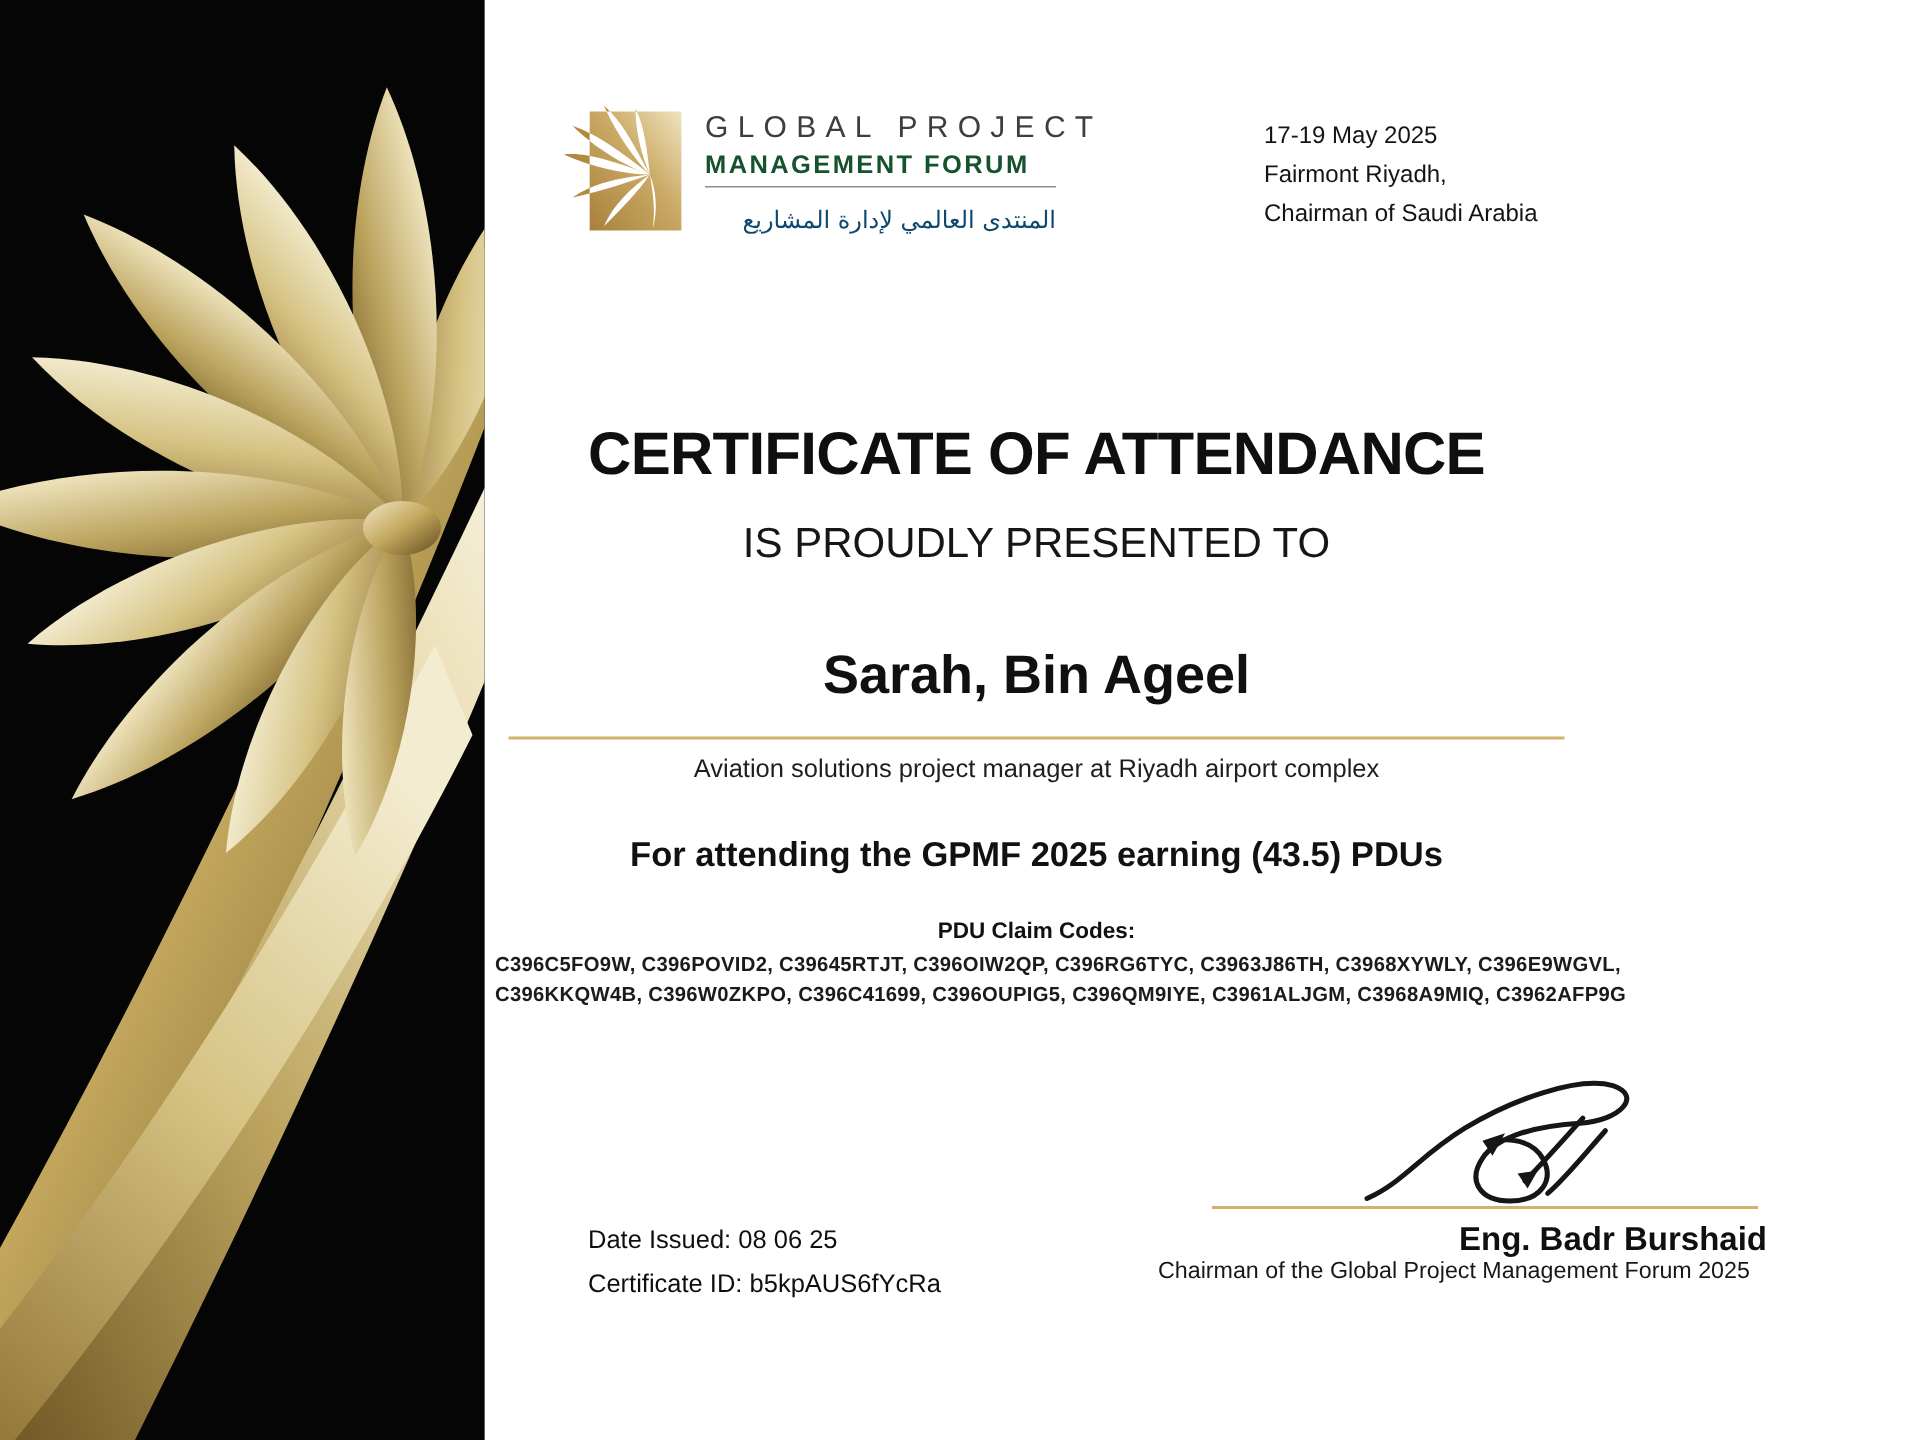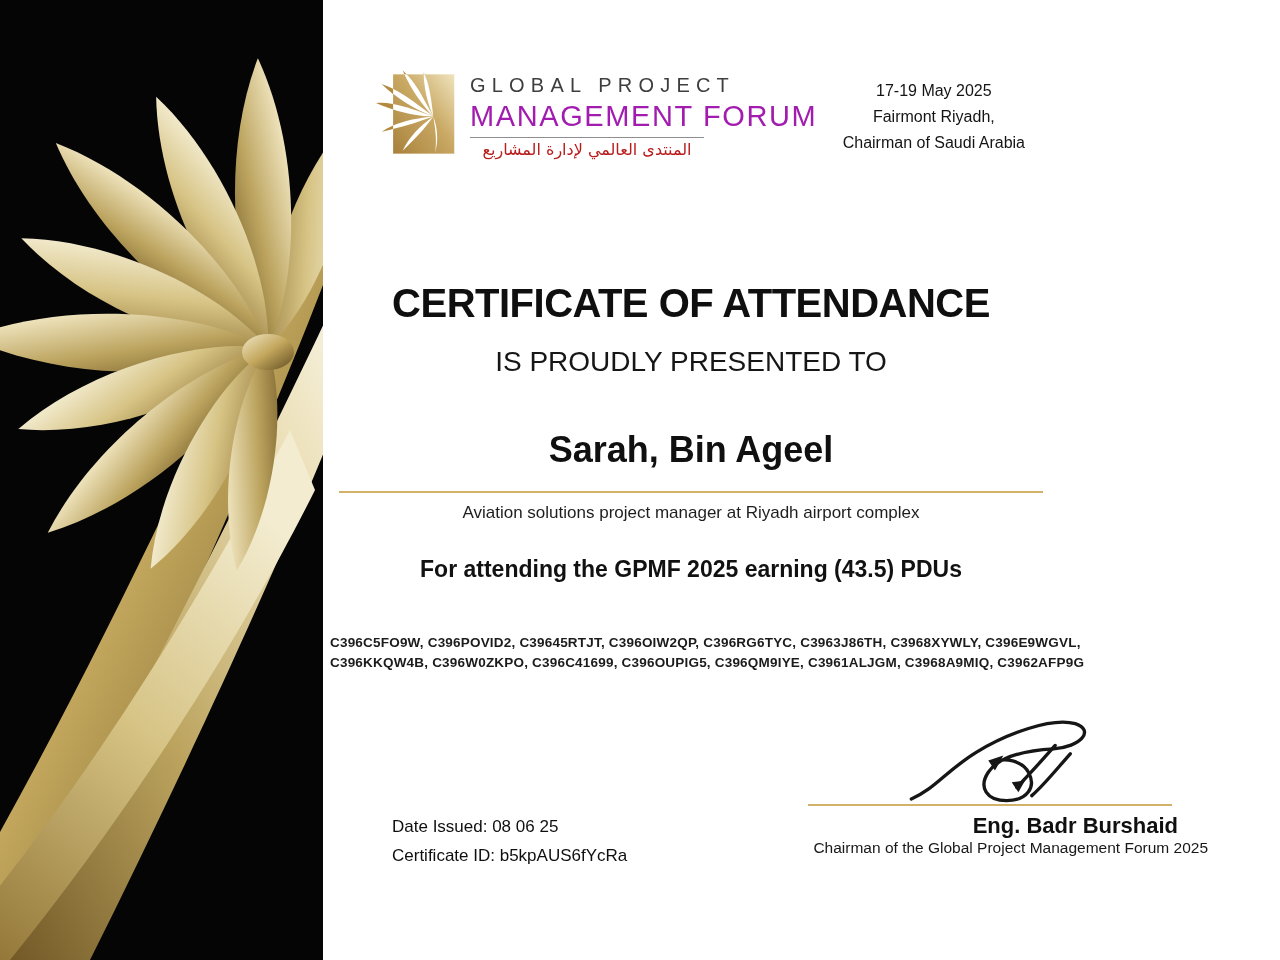--- a/index.html
+++ b/index.html
@@ -22,34 +22,34 @@
 
   
   .logo-row { position: absolute; left: 374px; top: 68px; display: flex; }
   .logo-icon { width: 86px; height: 92px; }
   .logo-text { margin-left: 10px; padding-top: 6px; }
   .logo-line1 {
     font-size: 20px; letter-spacing: 6.2px; color: #3e3e3e;
     white-space: nowrap; font-weight: 400;
   }
   .logo-line2 {
-    font-size: 29px; letter-spacing: 1.6px; color: #a21caf;
-    white-space: nowrap; font-weight: 400; margin-top: 3px;
+    font-size: 17px; letter-spacing: 1.6px; color: #14532d;
+    white-space: nowrap; font-weight: 700; margin-top: 3px;
   }
   .logo-divider { width: 234px; height: 1px; background: #8f8f8f; margin-top: 4px; }
   .logo-arabic {
     font-family: "DejaVu Sans", sans-serif;
-    direction: rtl; width: 234px; text-align: center;
-    font-size: 16px; color: #b91c1c; margin-top: 2px; white-space: nowrap;
+    direction: rtl; width: 234px; text-align: right;
+    font-size: 16px; color: #0c4a6e; margin-top: 12px; white-space: nowrap;
   }
 
   
   .event-info {
     position: absolute; right: 67px; top: 78px;
-    text-align: center; font-size: 16px; line-height: 26px; color: #141414;
+    text-align: left; font-size: 16px; line-height: 26px; color: #141414;
   }
 
   
   .main-col { position: absolute; left: 330px; right: 40px; top: 0; bottom: 0; }
   .main-col > div { position: absolute; left: 0; right: 0; text-align: center; }
 
   .cert-title {
     top: 281px; font-size: 40px; font-weight: 800; color: #0f0f0f;
     letter-spacing: -0.5px; white-space: nowrap;
   }
@@ -67,21 +67,21 @@
     letter-spacing: 0.2px; white-space: nowrap;
   }
   .pdu-line1 { top: 635px; }
   .pdu-line2 { top: 655px; }
 
   
   .signature-block { position: absolute; left: 802px; width: 376px; top: 0; }
   .signature-svg { position: absolute; left: 88px; top: 712px; width: 220px; height: 92px; }
   .sig-divider { position: absolute; left: 6px; top: 804px; width: 364px; height: 2px; background: #d2b269; }
   .sig-name { position: absolute; left: 0; right: 0; top: 813px; text-align: right; font-size: 22px; font-weight: 700; color: #101010; }
-  .sig-title { position: absolute; left: -30px; right: -30px; top: 839px; text-align: right; font-size: 15.5px; color: #181818; white-space: nowrap; }
+  .sig-title { position: absolute; left: -30px; right: -30px; top: 839px; text-align: left; font-size: 15.5px; color: #181818; white-space: nowrap; }
 
   
   .issued-block { position: absolute; left: 392px; top: 812px; font-size: 17px; line-height: 29px; color: #0f0f0f; }
 </style>
 </head>
 <body>
 
 <div class="page">
 
   <div class="art-panel">
@@ -166,20 +166,21 @@
     <div>Chairman of Saudi Arabia</div>
   </div>
 
   <div class="main-col">
     <div class="cert-title">CERTIFICATE OF ATTENDANCE</div>
     <div class="cert-subtitle">IS PROUDLY PRESENTED TO</div>
     <div class="recipient-name">Sarah, Bin Ageel</div>
     <div class="name-divider"></div>
     <div class="recipient-role">Aviation solutions project manager at Riyadh airport complex</div>
     <div class="attendance-line">For attending the GPMF 2025 earning (43.5) PDUs</div>
+    <div class="pdu-heading">PDU Claim Codes:</div>
     <div class="pdu-line1">C396C5FO9W, C396POVID2, C39645RTJT, C396OIW2QP, C396RG6TYC, C3963J86TH, C3968XYWLY, C396E9WGVL,</div>
     <div class="pdu-line2">C396KKQW4B, C396W0ZKPO, C396C41699, C396OUPIG5, C396QM9IYE, C3961ALJGM, C3968A9MIQ, C3962AFP9G</div>
   </div>
 
   <div class="signature-block">
     <svg class="signature-svg" viewBox="0 0 240 110">
       <g fill="none" stroke="#161616" stroke-width="4" stroke-linecap="round">
         <path d="M 14,104 C 42,92 56,70 92,48 C 128,26 182,6 210,14 C 234,22 216,42 184,44 C 150,46 118,54 106,72 C 94,90 104,106 128,106 C 152,106 164,90 154,72 C 146,58 126,54 112,60"></path>
         <path d="M 186,40 C 170,58 152,78 140,90"></path>
         <path d="M 204,50 C 188,68 172,88 158,100"></path>

